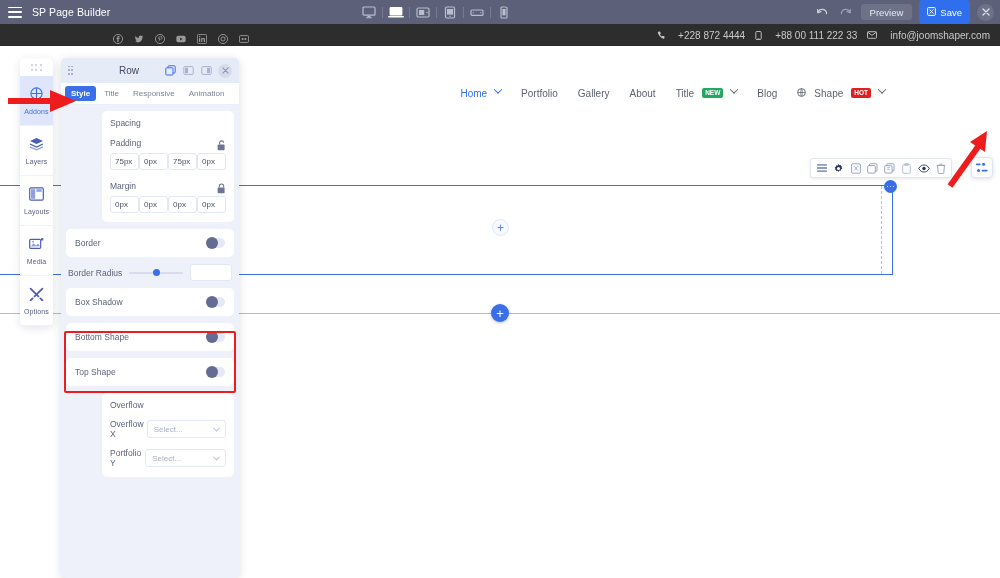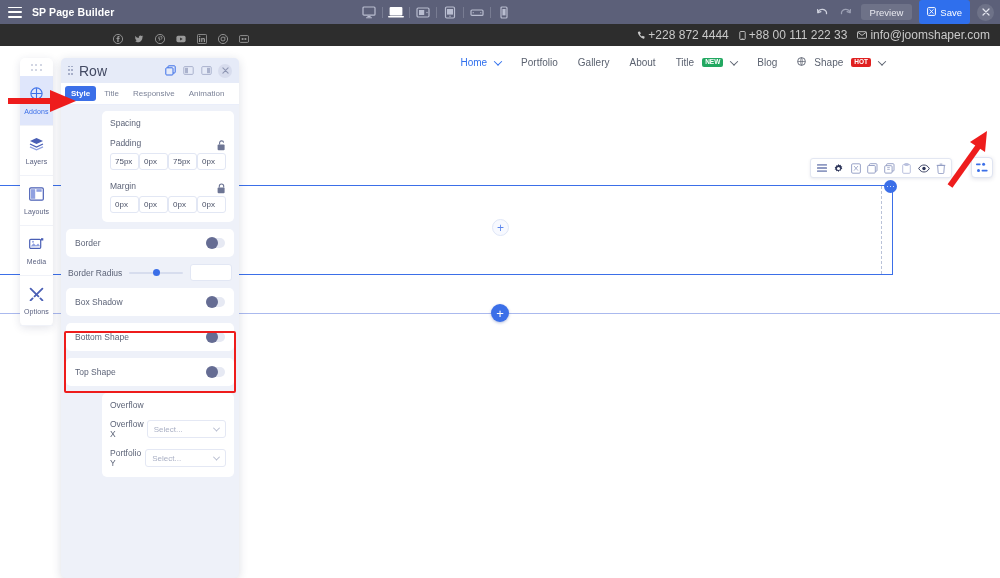--- a/index.html
+++ b/index.html
@@ -13,21 +13,21 @@
 
   
   .topbar {
     position: absolute; top: 0; left: 0; width: 1000px; height: 24px;
     background: #5c6079;
     display: flex; align-items: center;
   }
   .hamburger { width: 14px; height: 11px; margin-left: 8px; margin-right: 10px;
     display: flex; flex-direction: column; justify-content: space-between; cursor: pointer; }
   .hamburger i { display: block; height: 1.6px; background: #ffffff; border-radius: 1px; }
-  .app-title { color: #ffffff; font-size: 10.5px; font-weight: bold; letter-spacing: .1px; }
+  .app-title { color: #ffffff; font-size: 10.5px; font-weight: normal; letter-spacing: .1px; }
 
   .device-group { position: absolute; left: 356px; top: 0; height: 24px;
     display: flex; align-items: center; gap: 0px; }
   .dev { width: 26px; height: 24px; display: flex; align-items: center; justify-content: center; cursor: pointer; }
   .dev svg { display: block; }
   .dev-sep { width: 1px; height: 11px; background: #787c92; }
 
   .top-right { position: absolute; right: 6px; top: 0; height: 24px; display: flex; align-items: center; gap: 7px; }
   .icon-btn { width: 16px; height: 16px; display: flex; align-items: center; justify-content: center; cursor: pointer; }
   .btn-preview {
@@ -44,28 +44,28 @@
   }
 
   
   .contactbar {
     position: absolute; top: 24px; left: 0; width: 1000px; height: 22px;
     background: #2d2d2d; display: flex; align-items: center;
   }
   .socials { position: absolute; left: 113px; display: flex; align-items: center; gap: 11px; }
   .soc { width: 10px; height: 10px; cursor: pointer; }
   .contact-items { position: absolute; right: 10px; display: flex; align-items: center; gap: 10px; }
-  .ci { display: flex; align-items: center; gap: 3px; color: #c9c9c9; font-size: 12px; cursor: pointer; }
+  .ci { display: flex; align-items: center; gap: 13px; color: #c9c9c9; font-size: 10px; cursor: pointer; }
 
   
   .canvas { position: absolute; top: 46px; left: 0; width: 1000px; height: 532px; background: #ffffff; }
 
   .sitenav { position: absolute; top: 8px; left: 0; width: 1000px; height: 30px; }
   .navlist { position: absolute; right: 115px; top: 3px; display: flex; align-items: center; gap: 20px; }
-  .navitem { display: flex; align-items: center; gap: 8px; font-size: 10px; color: #5b6270; cursor: pointer; white-space: nowrap; }
+  .navitem { display: flex; align-items: flex-start; gap: 8px; font-size: 10px; color: #5b6270; cursor: pointer; white-space: nowrap; margin-top: 31px; }
   .navitem.active { color: #2f6fed; }
   .badge { font-size: 6.5px; font-weight: bold; color: #fff; padding: 1.5px 3px; border-radius: 2px; line-height: 1; }
   .badge.new { background: #22a861; }
   .badge.hot { background: #e02020; }
   .chev { width: 6px; height: 6px; border-right: 1.3px solid currentColor; border-bottom: 1.3px solid currentColor;
     transform: rotate(45deg) translate(-1px,-1px); }
 
   
   .row-toolbar {
     position: absolute; top: 112px; left: 810px; height: 20px;
@@ -121,21 +121,21 @@
   .sb-label { font-size: 7px; letter-spacing: .1px; }
 
   
   .panel {
     position: absolute; left: 61px; top: 58px; width: 178px; height: 520px;
     background: #eef1f9; border-radius: 5px; box-shadow: 0 2px 10px rgba(40,50,90,.16); overflow: hidden;
   }
   .panel-head { height: 25px; background: #e6ebf8; display: flex; align-items: center; padding: 0 7px; gap: 6px; }
   .ph-grip { width: 5px; height: 10px; display: grid; grid-template-columns: repeat(2,1fr); gap: 1.5px; cursor: grab; }
   .ph-grip i { width: 1.6px; height: 1.6px; background: #9aa3c0; border-radius: 50%; }
-  .ph-title { font-size: 14px; color: #434a63; flex: 1; }
+  .ph-title { font-size: 10px; color: #434a63; flex: 1; margin-left: 40px; }
   .ph-ico { width: 12px; height: 12px; display: flex; align-items: center; justify-content: center; cursor: pointer; }
   .ph-close { width: 14px; height: 14px; border-radius: 50%; background: #d7dced;
     display: flex; align-items: center; justify-content: center; cursor: pointer; }
 
   .tabs { height: 22px; background: #ffffff; display: flex; align-items: center; padding: 0 4px; gap: 2px;
     border-bottom: 1px solid #eaeefa; }
   .tab { font-size: 8px; color: #7c8398; padding: 3px 6px; border-radius: 3px; cursor: pointer; }
   .tab.active { background: #3b6fe8; color: #fff; font-weight: bold; }
 
   .panel-body { height: 473px; overflow: hidden; padding: 6px 5px 0; }

